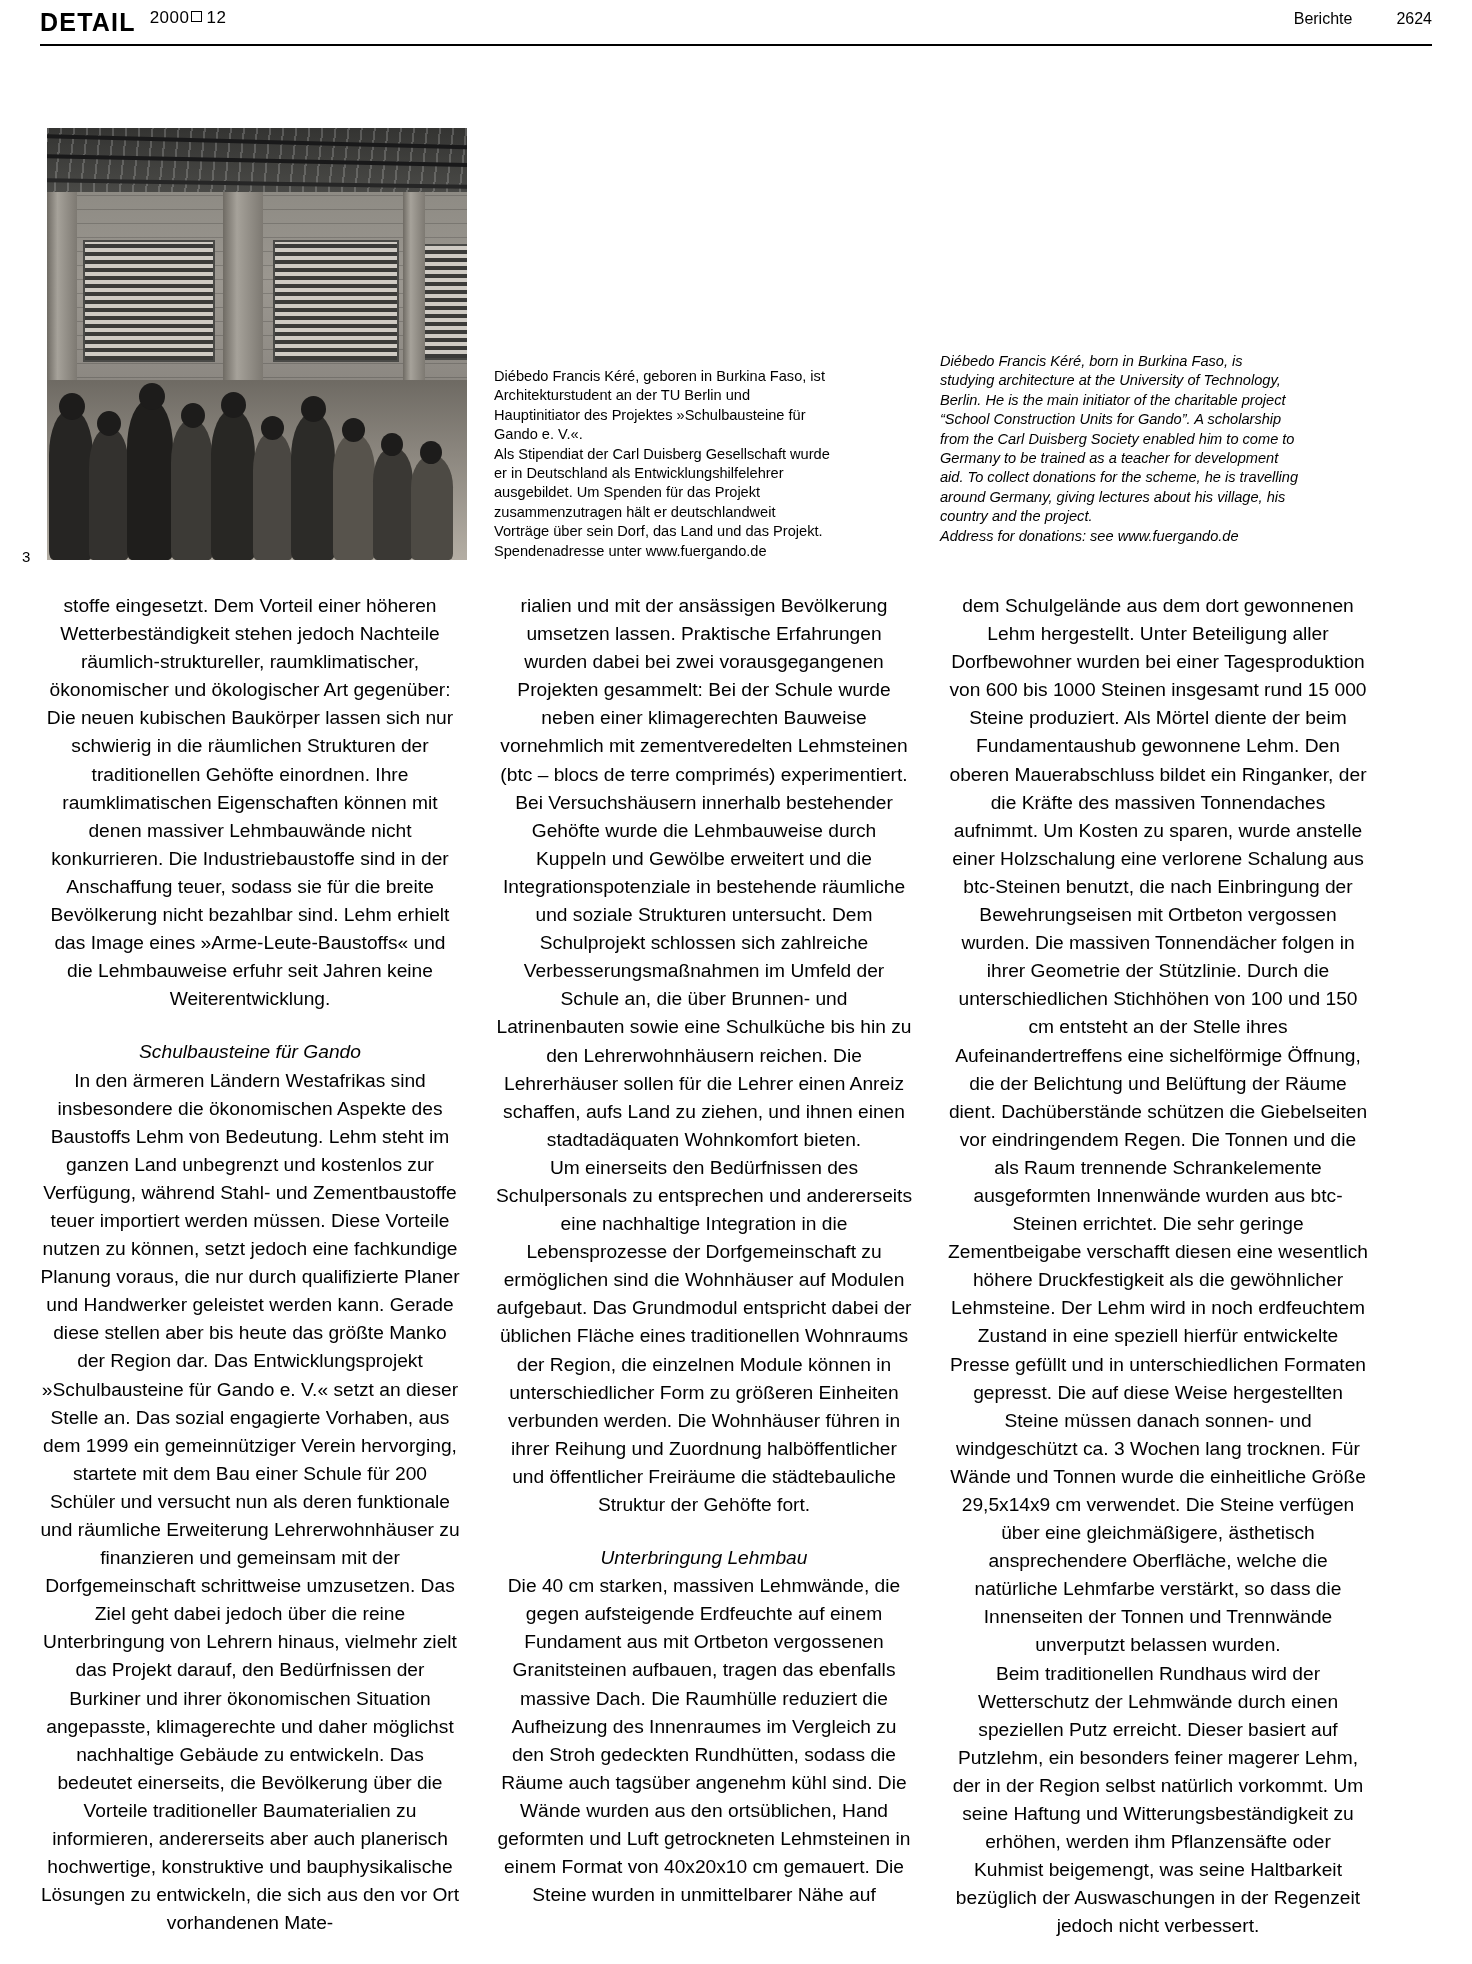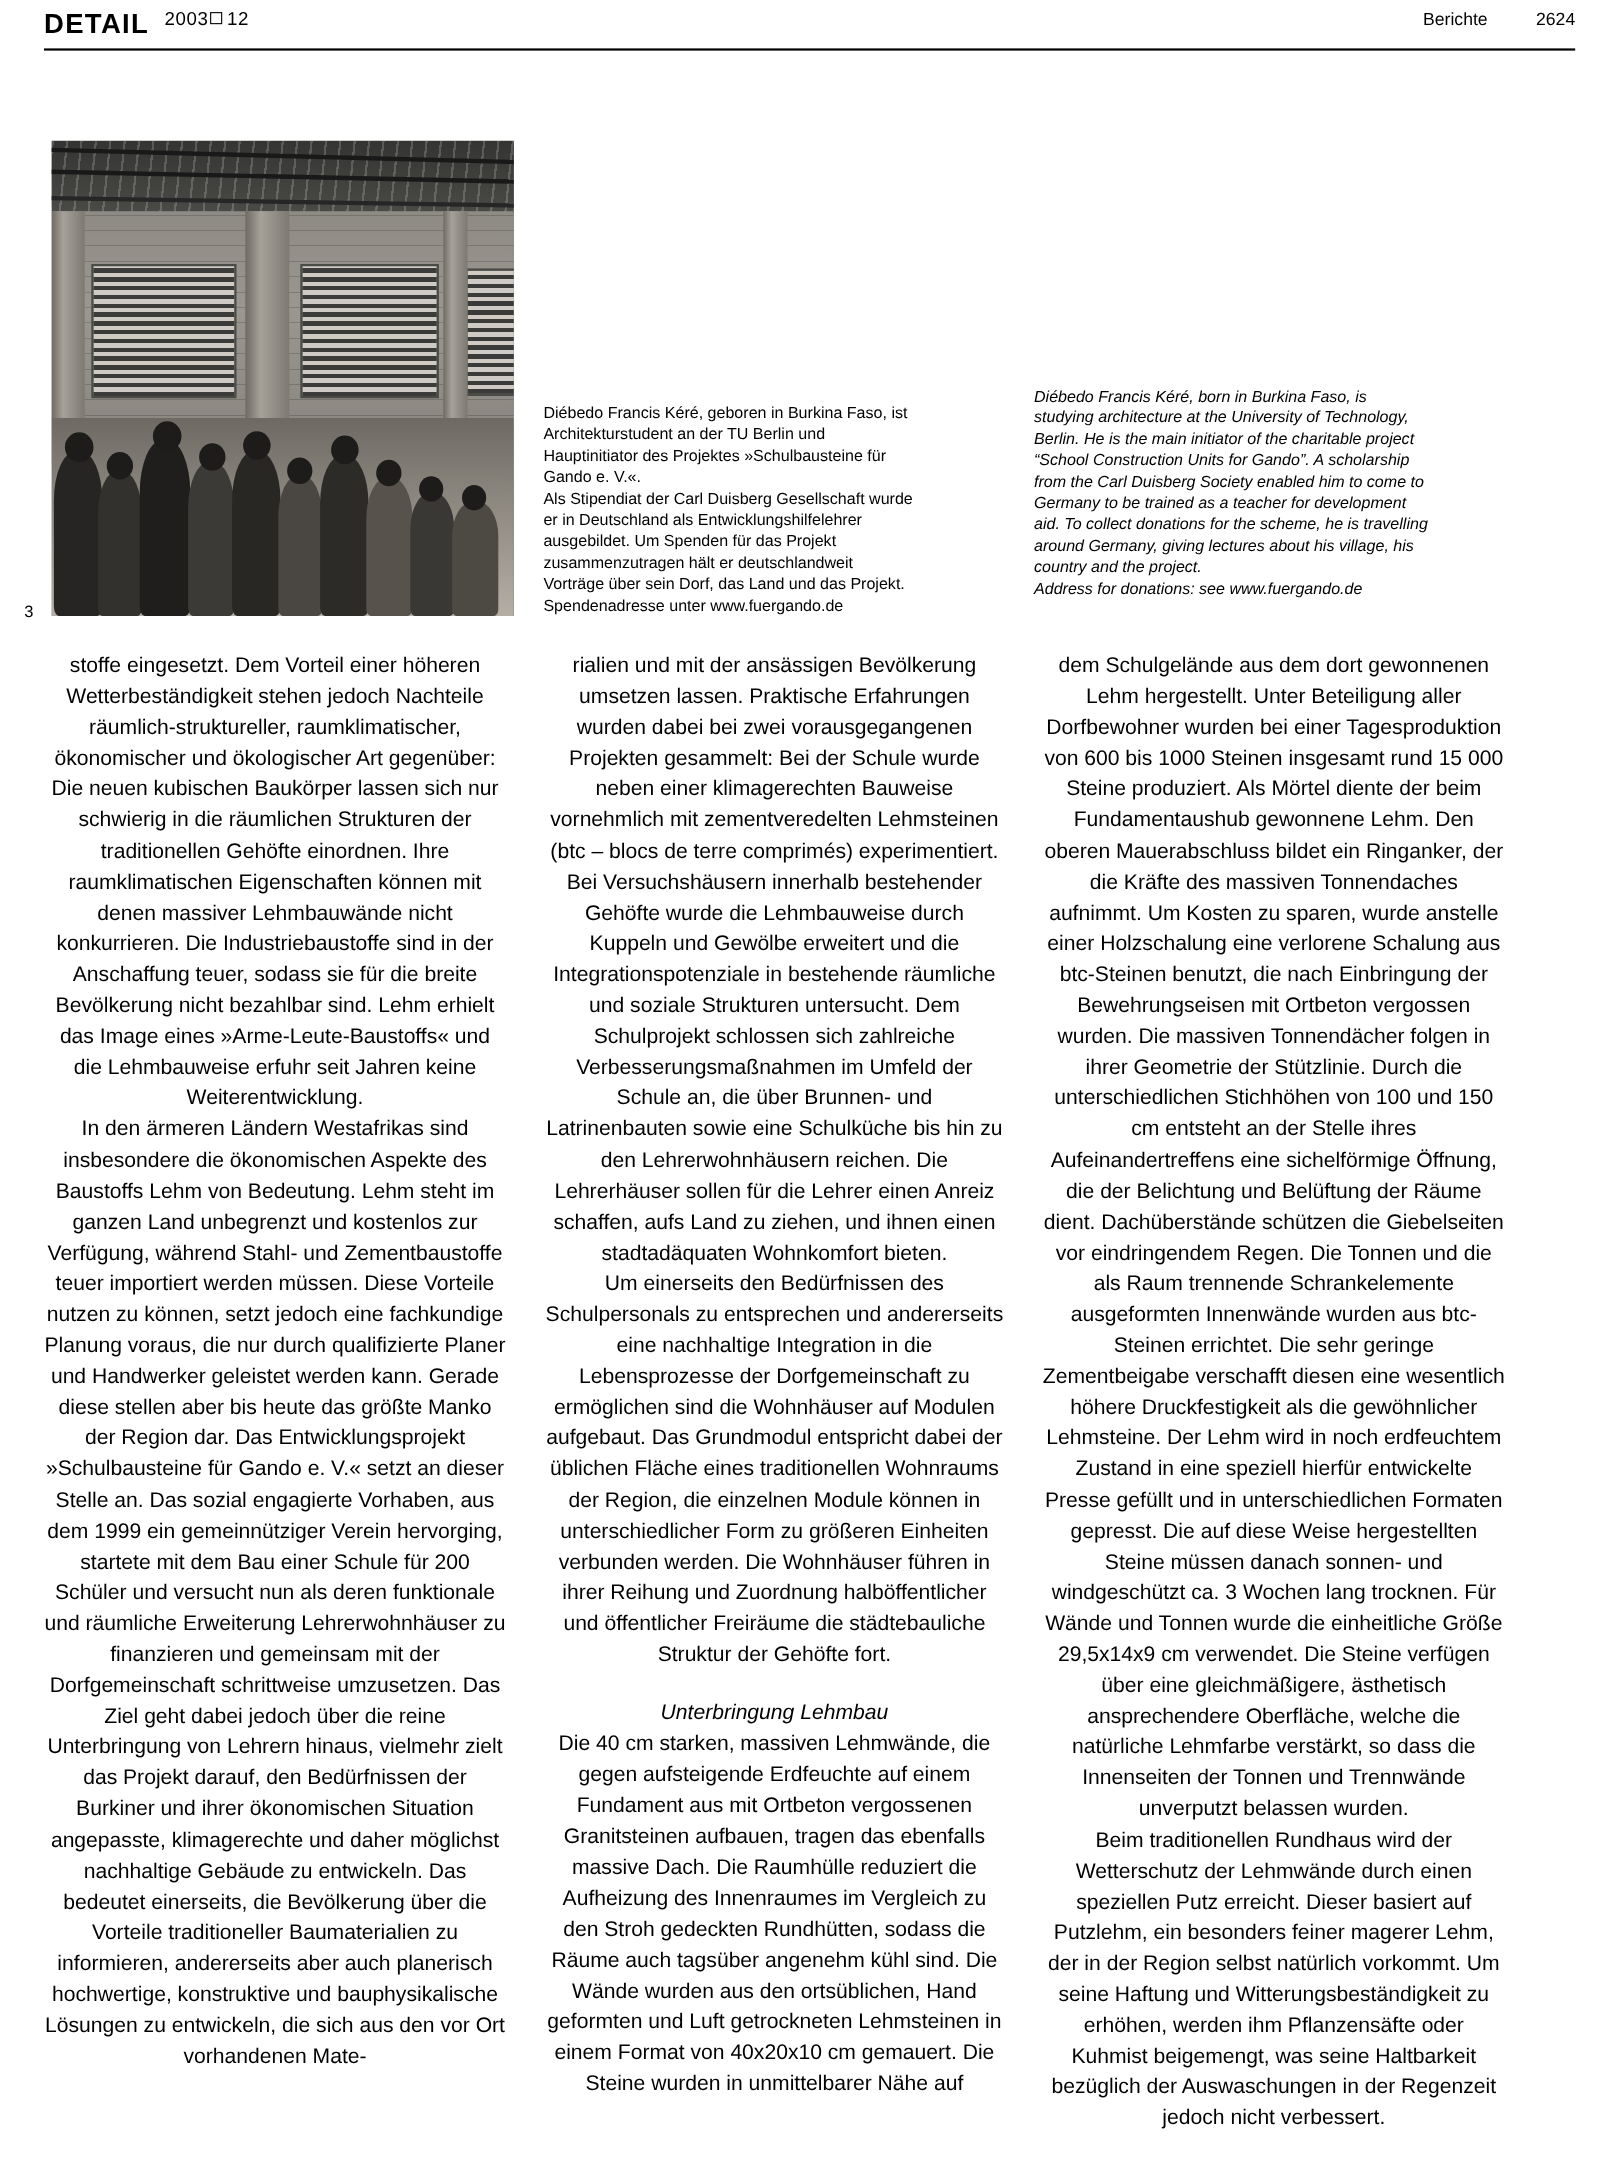--- a/index.html
+++ b/index.html
@@ -192,21 +192,21 @@
 </style>
 </head>
 <body>
 
 <div class="page">
 
   <div class="header">
     <div class="header-left">
       <span class="masthead">DETAIL</span>
       <span class="hdr-date">
-        <span>2003</span><span class="hdr-sq"></span><span>12</span>
+        <span>2000</span><span class="hdr-sq"></span><span>12</span>
       </span>
     </div>
     <div class="header-right">
       <span>Berichte</span>
       <span>2624</span>
     </div>
   </div>
   <div class="rule"></div>
 
   <div class="photo-wrap">
@@ -265,20 +265,21 @@
   <div class="fig-num">3</div>
 
   <div class="cap cap-de" style="white-space: pre-line;">Diébedo Francis Kéré, geboren in Burkina Faso, ist Architekturstudent an der TU Berlin und Hauptinitiator des Projektes »Schulbausteine für Gando e. V.«.
 Als Stipendiat der Carl Duisberg Gesellschaft wurde er in Deutschland als Entwicklungshilfelehrer ausgebildet. Um Spenden für das Projekt zusammenzutragen hält er deutschlandweit Vorträge über sein Dorf, das Land und das Projekt.
 Spendenadresse unter www.fuergando.de</div>
   <div class="cap cap-en" style="white-space: pre-line;">Diébedo Francis Kéré, born in Burkina Faso, is studying architecture at the University of Technology, Berlin. He is the main initiator of the charitable project “School Construction Units for Gando”. A scholarship from the Carl Duisberg Society enabled him to come to Germany to be trained as a teacher for development aid. To collect donations for the scheme, he is travelling around Germany, giving lectures about his village, his country and the project.
 Address for donations: see www.fuergando.de</div>
 
   <div class="col col-1">
     <p>stoffe eingesetzt. Dem Vorteil einer höheren Wetterbeständigkeit stehen jedoch Nachteile räumlich-struktureller, raumklimatischer, ökonomischer und ökologischer Art gegenüber: Die neuen kubischen Baukörper lassen sich nur schwierig in die räumlichen Strukturen der traditionellen Gehöfte einordnen. Ihre raumklimatischen Eigenschaften können mit denen massiver Lehmbauwände nicht konkurrieren. Die Industriebaustoffe sind in der Anschaffung teuer, sodass sie für die breite Bevölkerung nicht bezahlbar sind. Lehm erhielt das Image eines »Arme-Leute-Baustoffs« und die Lehmbauweise erfuhr seit Jahren keine Weiterentwicklung.</p>
+    <p class="subhead">Schulbausteine für Gando</p>
     <p>In den ärmeren Ländern Westafrikas sind insbesondere die ökonomischen Aspekte des Baustoffs Lehm von Bedeutung. Lehm steht im ganzen Land unbegrenzt und kostenlos zur Verfügung, während Stahl- und Zementbaustoffe teuer importiert werden müssen. Diese Vorteile nutzen zu können, setzt jedoch eine fachkundige Planung voraus, die nur durch qualifizierte Planer und Handwerker geleistet werden kann. Gerade diese stellen aber bis heute das größte Manko der Region dar. Das Entwicklungsprojekt »Schulbausteine für Gando e. V.« setzt an dieser Stelle an. Das sozial engagierte Vorhaben, aus dem 1999 ein gemeinnütziger Verein hervorging, startete mit dem Bau einer Schule für 200 Schüler und versucht nun als deren funktionale und räumliche Erweiterung Lehrerwohnhäuser zu finanzieren und gemeinsam mit der Dorfgemeinschaft schrittweise umzusetzen. Das Ziel geht dabei jedoch über die reine Unterbringung von Lehrern hinaus, vielmehr zielt das Projekt darauf, den Bedürfnissen der Burkiner und ihrer ökonomischen Situation angepasste, klimagerechte und daher möglichst nachhaltige Gebäude zu entwickeln. Das bedeutet einerseits, die Bevölkerung über die Vorteile traditioneller Baumaterialien zu informieren, andererseits aber auch planerisch hochwertige, konstruktive und bauphysikalische Lösungen zu entwickeln, die sich aus den vor Ort vorhandenen Mate-</p>
   </div>
 
   <div class="col col-2">
     <p>rialien und mit der ansässigen Bevölkerung umsetzen lassen. Praktische Erfahrungen wurden dabei bei zwei vorausgegangenen Projekten gesammelt: Bei der Schule wurde neben einer klimagerechten Bauweise vornehmlich mit zementveredelten Lehmsteinen (btc – blocs de terre comprimés) experimentiert. Bei Versuchshäusern innerhalb bestehender Gehöfte wurde die Lehmbauweise durch Kuppeln und Gewölbe erweitert und die Integrationspotenziale in bestehende räumliche und soziale Strukturen untersucht. Dem Schulprojekt schlossen sich zahlreiche Verbesserungsmaßnahmen im Umfeld der Schule an, die über Brunnen- und Latrinenbauten sowie eine Schulküche bis hin zu den Lehrerwohnhäusern reichen. Die Lehrerhäuser sollen für die Lehrer einen Anreiz schaffen, aufs Land zu ziehen, und ihnen einen stadtadäquaten Wohnkomfort bieten.</p>
     <p>Um einerseits den Bedürfnissen des Schulpersonals zu entsprechen und andererseits eine nachhaltige Integration in die Lebensprozesse der Dorfgemeinschaft zu ermöglichen sind die Wohnhäuser auf Modulen aufgebaut. Das Grundmodul entspricht dabei der üblichen Fläche eines traditionellen Wohnraums der Region, die einzelnen Module können in unterschiedlicher Form zu größeren Einheiten verbunden werden. Die Wohnhäuser führen in ihrer Reihung und Zuordnung halböffentlicher und öffentlicher Freiräume die städtebauliche Struktur der Gehöfte fort.</p>
     <p class="subhead">Unterbringung Lehmbau</p>
     <p>Die 40 cm starken, massiven Lehmwände, die gegen aufsteigende Erdfeuchte auf einem Fundament aus mit Ortbeton vergossenen Granitsteinen aufbauen, tragen das ebenfalls massive Dach. Die Raumhülle reduziert die Aufheizung des Innenraumes im Vergleich zu den Stroh gedeckten Rundhütten, sodass die Räume auch tagsüber angenehm kühl sind. Die Wände wurden aus den ortsüblichen, Hand geformten und Luft getrockneten Lehmsteinen in einem Format von 40x20x10 cm gemauert. Die Steine wurden in unmittelbarer Nähe auf</p>
   </div>
 

